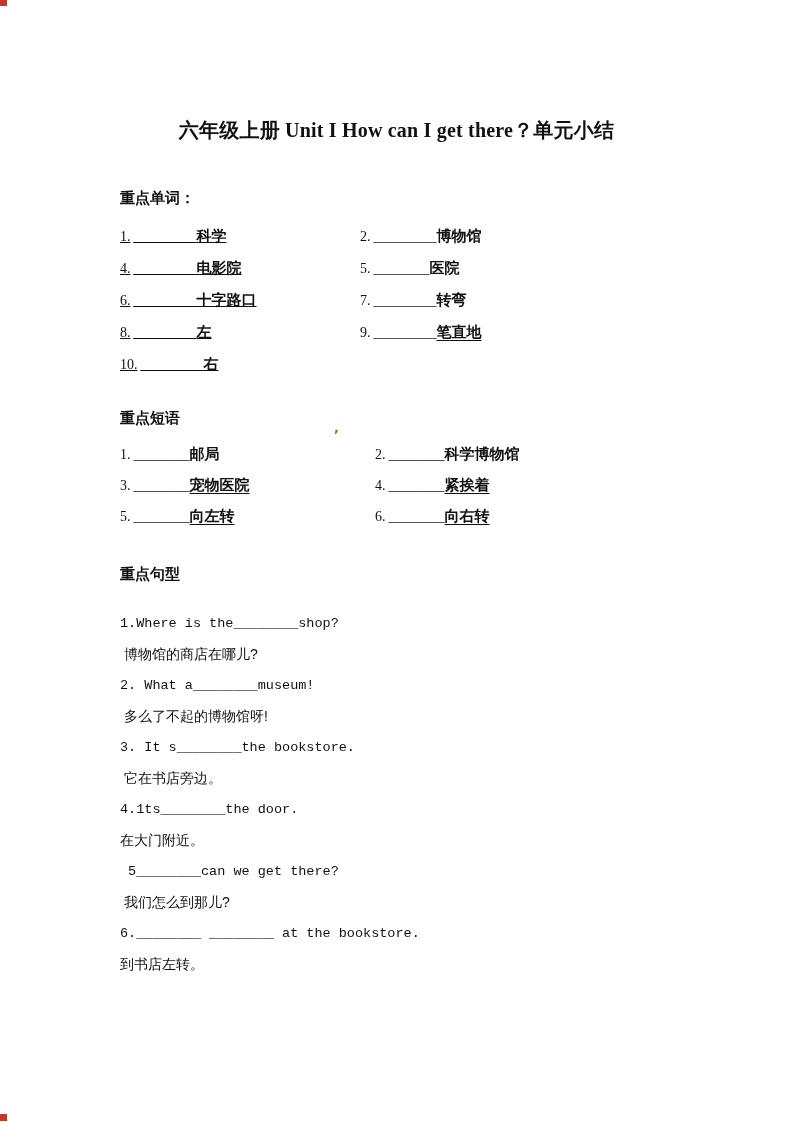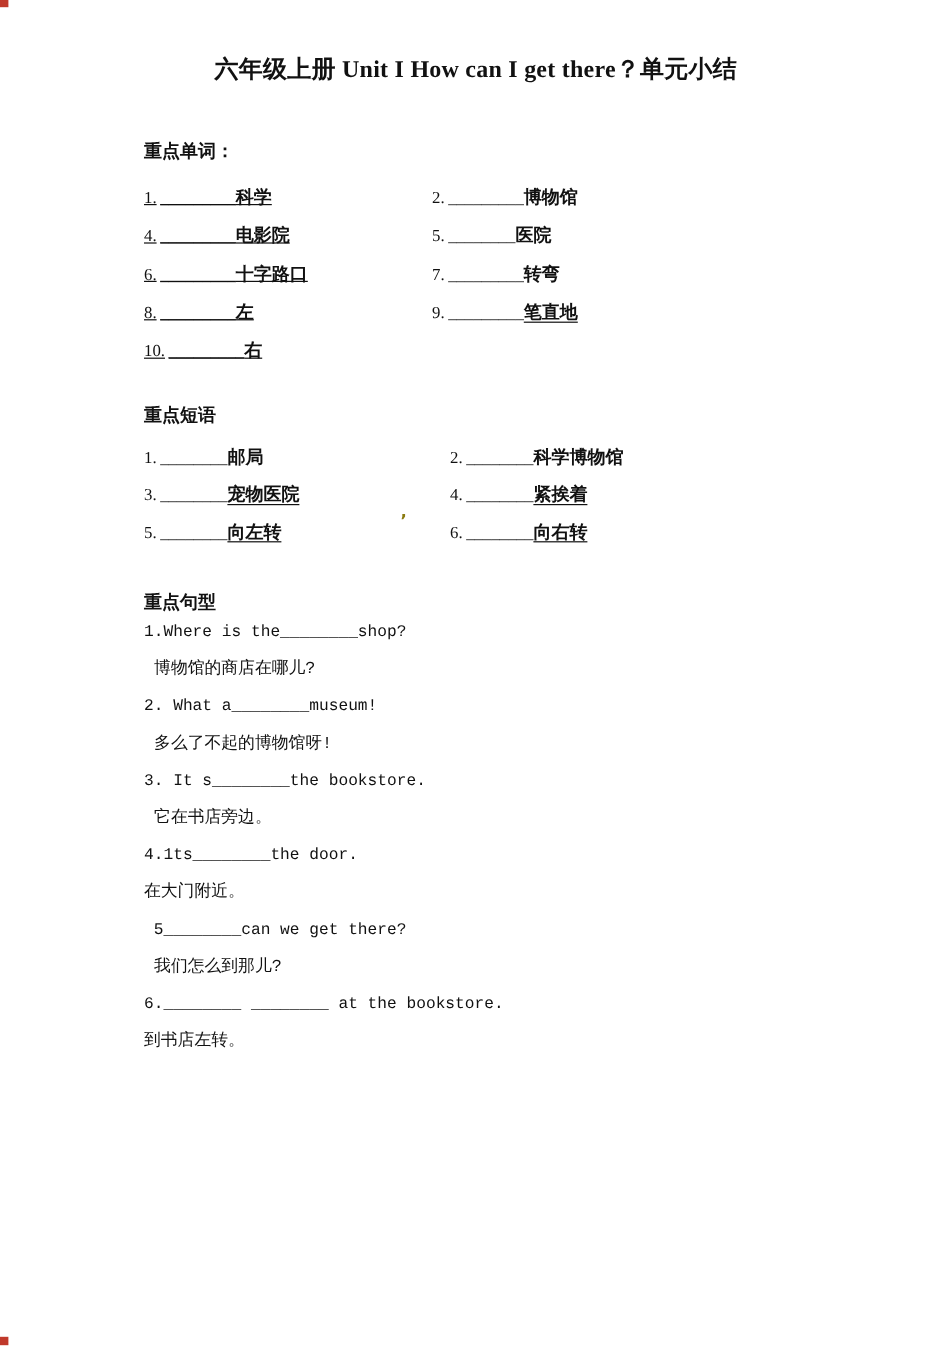--- a/index.html
+++ b/index.html
@@ -8,21 +8,21 @@
     width:793px; height:1122px;
     background:#ffffff;
     color:#111111;
     overflow:hidden;
     font-family:"Liberation Serif", serif;
   }
   .pre { white-space:pre; }
 
   .title {
     margin:0;
-    padding-top:44px;
+    padding-top:116px;
     text-align:center;
     font-family:"Liberation Serif", serif;
     font-weight:bold;
     font-size:20px;
     line-height:28px;
     letter-spacing:0.2px;
   }
 
   .sec-h {
     margin:0;
@@ -30,40 +30,40 @@
     font-weight:bold;
     font-size:15px;
     line-height:20px;
   }
 
   .words   { margin:44px 0 0 120px; }
   .words   .sec-h { margin-bottom:12px; }
   .phrases { margin:28px 0 0 120px; }
   .phrases .sec-h { margin-bottom:10px; }
   .sentences { margin:33px 0 0 120px; }
-  .sentences .sec-h { margin-bottom:0; }
+  .sentences .sec-h { margin-bottom:24px; }
 
   .wrow { line-height:32px; height:32px; white-space:nowrap; }
   .prow { line-height:31px; height:31px; white-space:nowrap; }
   .cell-l  { display:inline-block; width:240px;text-decoration:underline; }
   .cell-lp { display:inline-block; width:255px; }
 
   .num   { font-family:"Liberation Serif", serif; font-size:14px; margin-right:3px; }
   .blank { font-family:"Liberation Serif", serif; font-size:14px; }
   .zh    { font-family:"DejaVu Sans", sans-serif; font-weight:bold; font-size:15px; }
   .ul    { text-decoration:underline; text-underline-offset:3px; }
 
   .s-en {
     font-family:"Liberation Mono","DejaVu Sans Mono", monospace;
     font-size:13.5px;
     height:31px; line-height:31px;
     white-space:pre;
   }
   .s-zh {
-    font-family:Liberation Mono, monospace;
+    font-family:Liberation Sans, sans-serif;
     font-size:14px;
     height:31px; line-height:31px;
     white-space:pre;
   }
 
   .corner-top    { position:absolute; left:0; top:0;      width:7px; height:6px; background:#c0392b; }
   .corner-bottom { position:absolute; left:0; top:1114px; width:7px; height:7px; background:#c0392b; }
   .stray {
     position:absolute; left:334px; top:420px;
     font-family:"DejaVu Sans", sans-serif; font-weight:bold;

